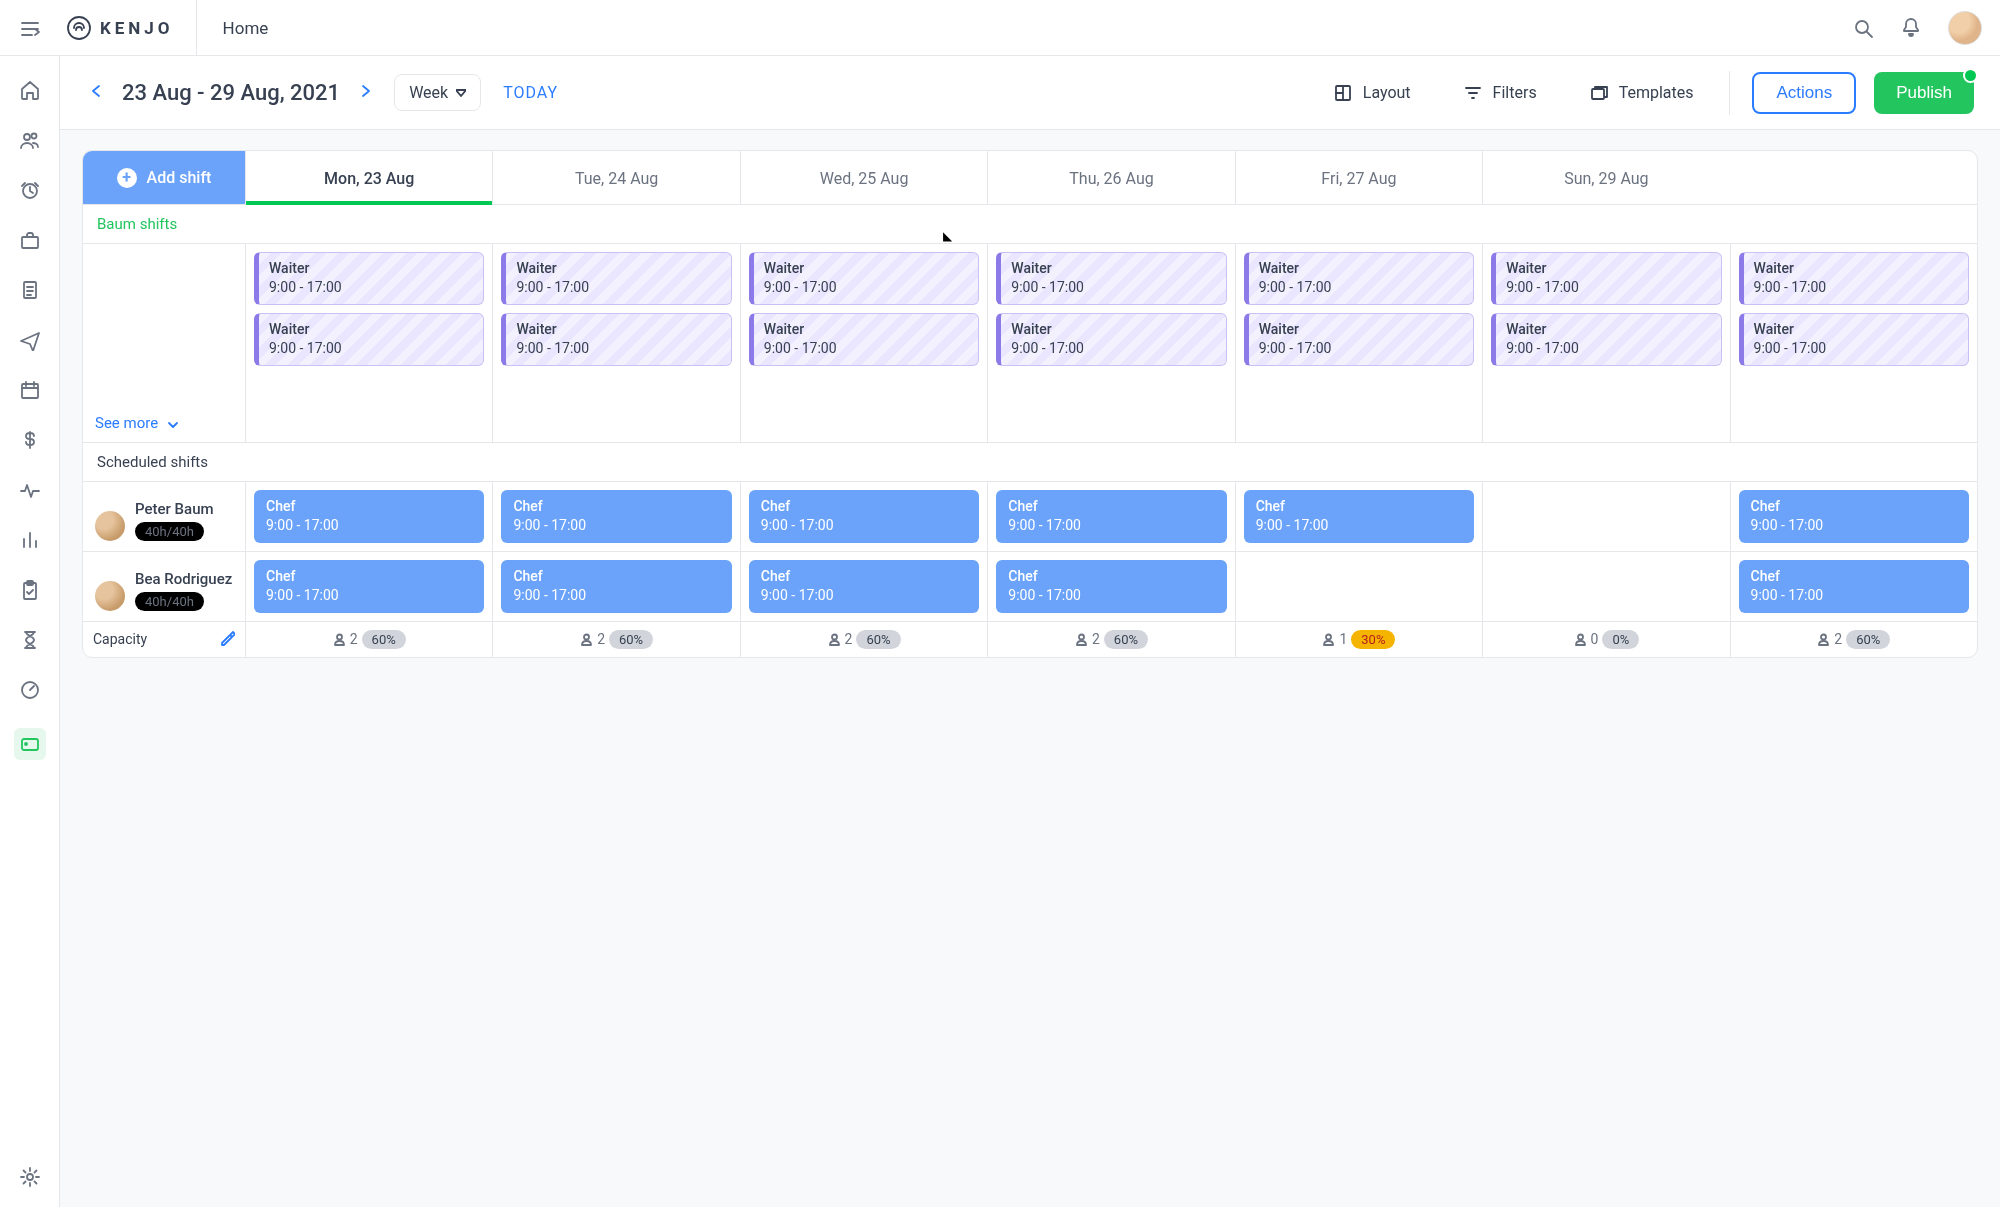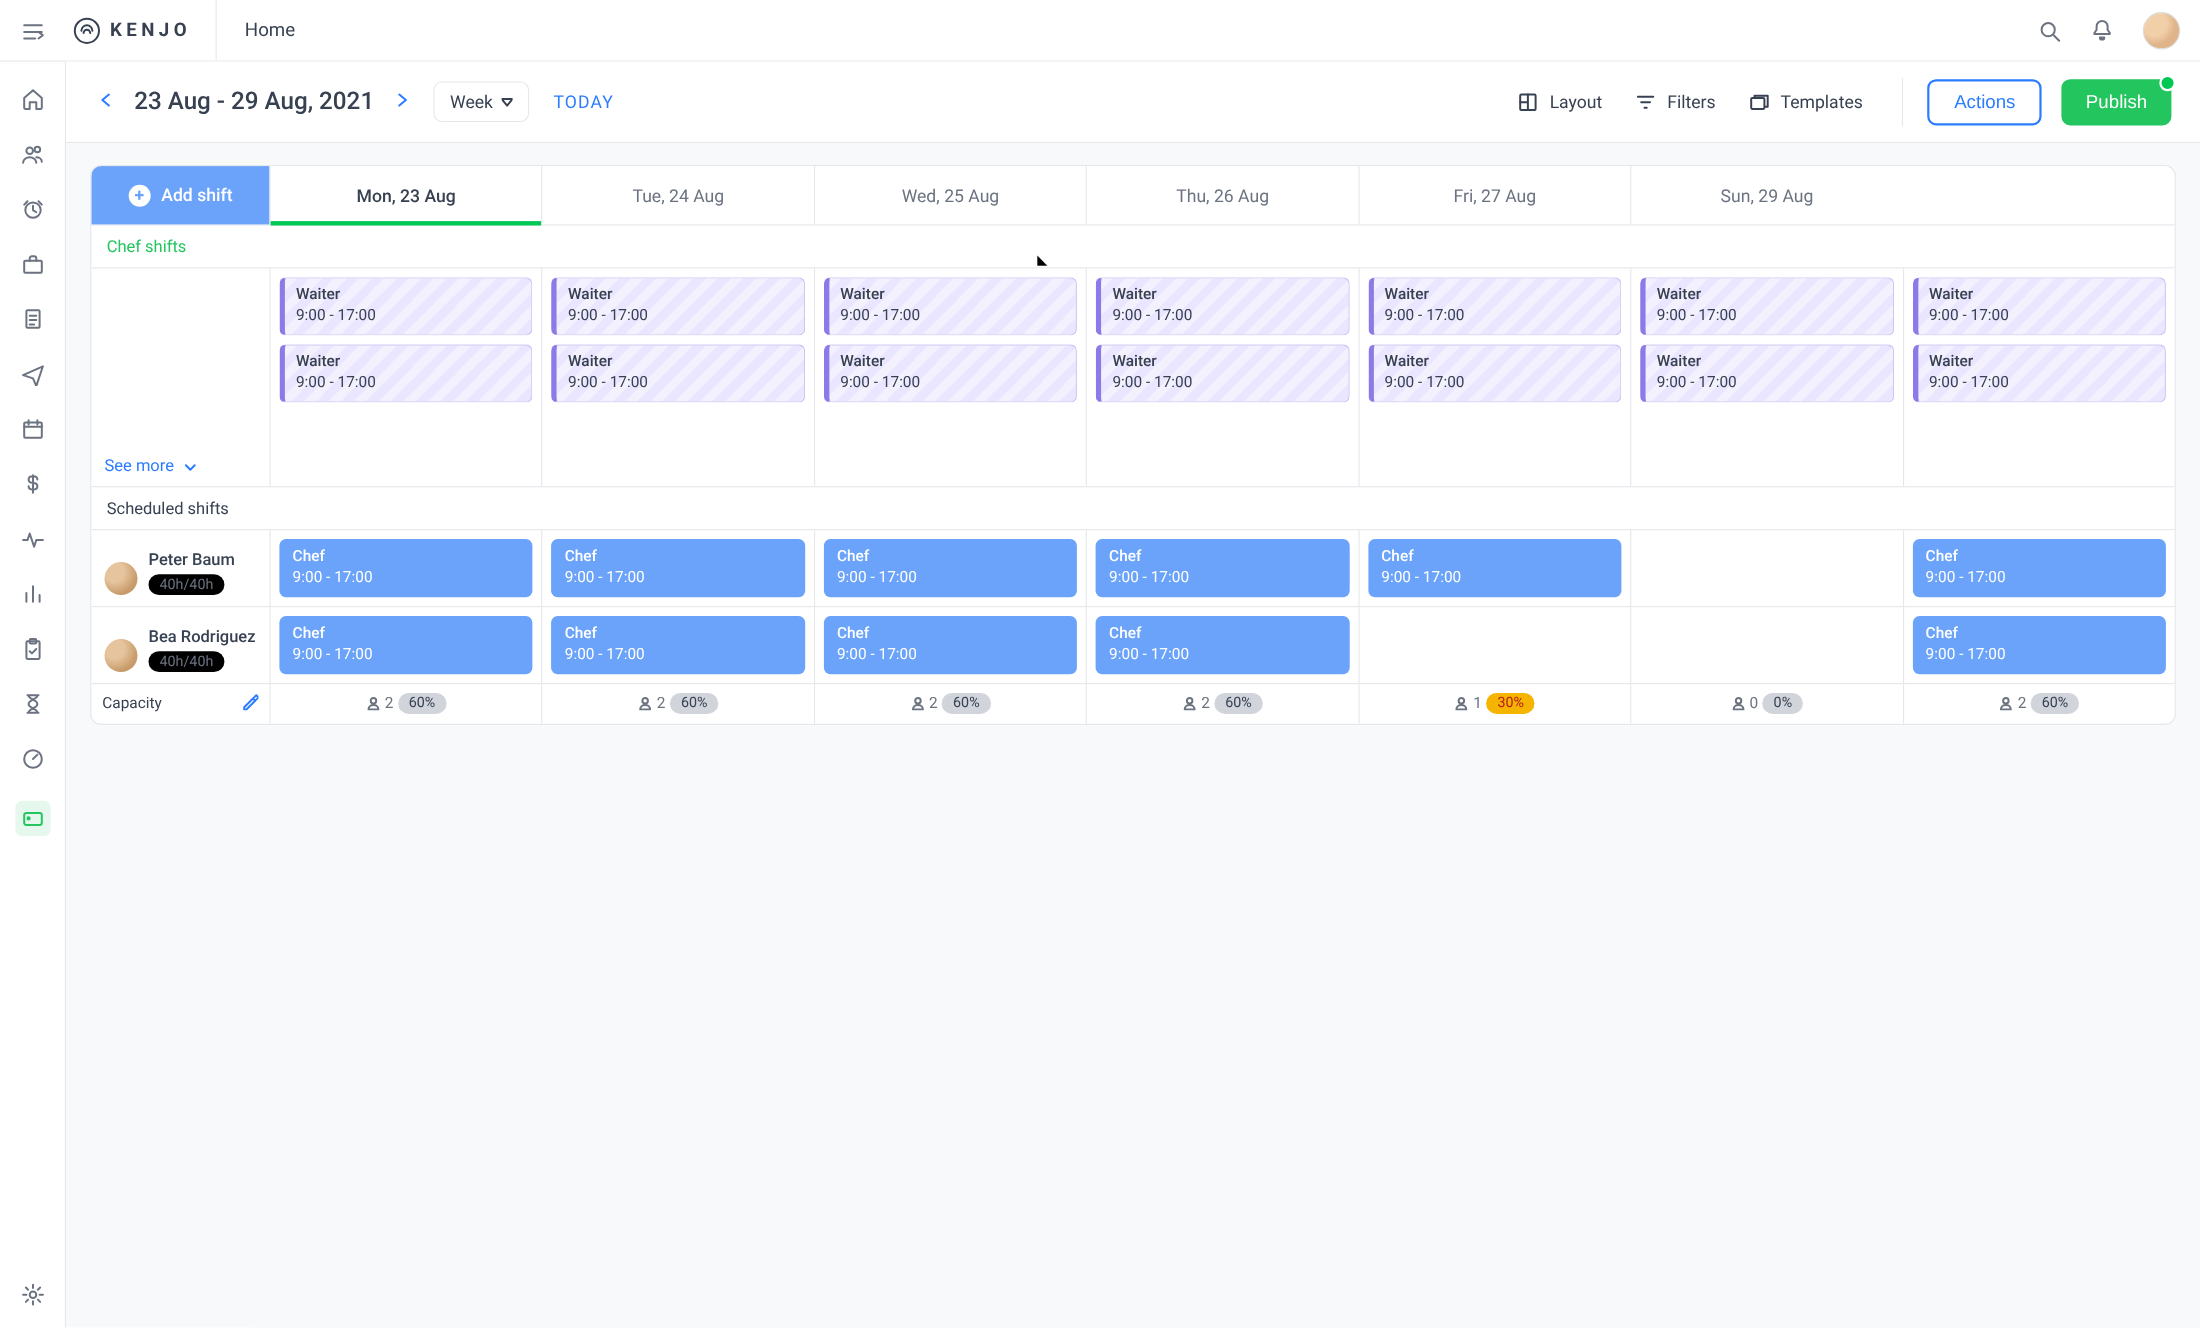--- a/index.html
+++ b/index.html
@@ -49,21 +49,21 @@
   .sidebar .nav-ico.active { background:#e6f7ed; border-radius:6px; padding:4px; box-sizing:content-box; color:var(--green); }
   .sidebar .settings { position:absolute; bottom:18px; }
   .content { flex:1; overflow:auto; background:#f8f9fa; }
   
   .toolbar { background:#fff; height:74px; display:flex; align-items:center; padding:0 26px; border-bottom:1px solid var(--gray-border); gap:18px; }
   .date-nav { display:flex; align-items:center; gap:14px; }
   .date-nav .chev { color:var(--blue-text); cursor:pointer; padding:4px; }
   .date-range { font-size:22px; font-weight:500; color:var(--gray-text); }
   .select { border:1px solid var(--gray-border); border-radius:8px; padding:8px 14px; display:flex; align-items:center; gap:8px; cursor:pointer; font-size:16px; }
   .today { color:var(--blue-text); font-size:16px; letter-spacing:1px; cursor:pointer; margin-left:4px; }
-  .toolbar-mid { margin-left:auto; display:flex; align-items:center; gap:29px; font-size:16px; }
+  .toolbar-mid { margin-left:auto; display:flex; align-items:center; gap:52px; font-size:16px; }
   .toolbar-mid .tbtn { display:flex; align-items:center; gap:10px; cursor:pointer; color:var(--gray-text); }
   .actions-btn { border:2px solid var(--blue-text); color:var(--blue-text); background:#fff; border-radius:8px; padding:9px 22px; font-size:17px; cursor:pointer; }
   .publish-btn { background:var(--green); color:#fff; border:none; border-radius:8px; padding:11px 22px; font-size:17px; cursor:pointer; position:relative; }
   .publish-btn::after { content:""; position:absolute; top:-4px; right:-4px; width:11px; height:11px; background:var(--green-bright); border-radius:50%; border:2px solid #fff; }
   
   .board-wrap { padding:20px 22px 40px 22px; }
   .board { background:#fff; border:1px solid var(--gray-border); border-radius:10px; overflow:hidden; }
   .head-row { display:grid; grid-template-columns: 162px repeat(7, 1fr); border-bottom:1px solid var(--gray-border); }
   .add-shift { background:var(--blue-light); color:#fff; display:flex; align-items:center; justify-content:center; gap:10px; font-size:16px; font-weight:500; cursor:pointer; }
   .add-shift .plus { width:20px; height:20px; background:#fff; color:var(--blue-light); border-radius:50%; display:flex; align-items:center; justify-content:center; font-weight:700; }
@@ -291,21 +291,21 @@
             <span>Add shift</span>
           </div>
           <div class="day-head current">Mon, 23 Aug</div>
           <div class="day-head">Tue, 24 Aug</div>
           <div class="day-head">Wed, 25 Aug</div>
           <div class="day-head">Thu, 26 Aug</div>
           <div class="day-head">Fri, 27 Aug</div>
           <div class="day-head">Sun, 29 Aug</div>
         </div>
 
-        <div class="section-label open">Chef shifts</div>
+        <div class="section-label open">Baum shifts</div>
 
         <div class="grid-row" id="open-row">
           <div class="side-cell see-more">
             <span>See more</span>
             <svg width="14" height="14">
                 <path d="M3 5l4 4 4-4"></path>
               </svg>
           </div>
 
         <div class="cell">

